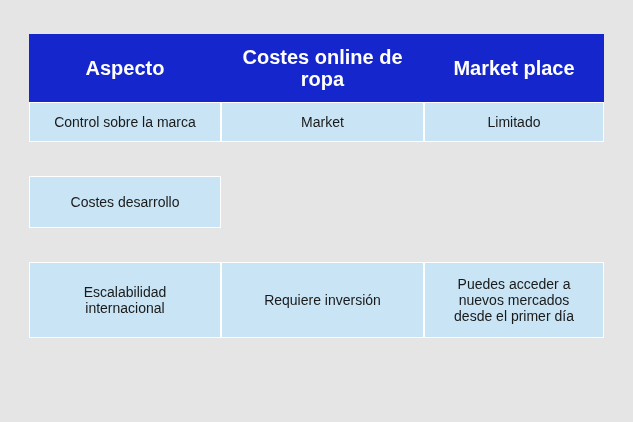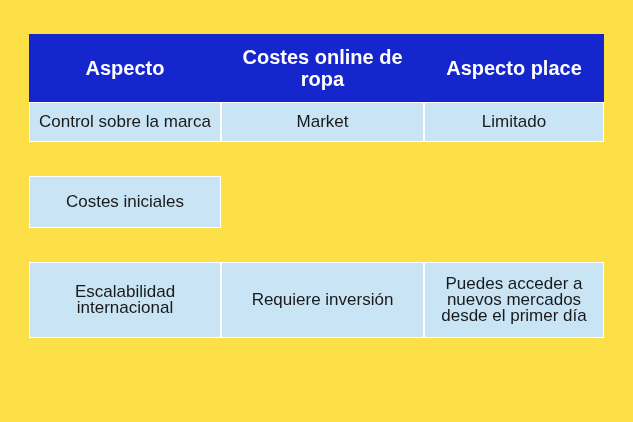--- a/index.html
+++ b/index.html
@@ -10,21 +10,21 @@
   body {
     width: 633px;
     height: 422px;
     font-family: "Liberation Sans", sans-serif;
     overflow: hidden;
   }
   #page {
     position: relative;
     width: 633px;
     height: 422px;
-    background: #fde047;
+    background: #e5e5e5;
   }
   .table-wrap {
     position: absolute;
     left: 29px;
     top: 34px;
     width: 575px;
   }
   .row {
     display: flex;
     width: 100%;
@@ -53,50 +53,50 @@
     color: #ffffff;
     font-weight: bold;
     font-size: 20px;
     line-height: 22px;
     height: 68px;
     border-color: #1526CC;
   }
   .row.body .cell {
     background: #C8E4F5;
     color: #1a1a1a;
-    font-size: 17px;
+    font-size: 14px;
     line-height: 16px;
     border-color: #ffffff;
   }
   .row.r0 .cell { height: 40px; }
   .row.r1 .cell { height: 52px; }
   .row.r2 .cell { height: 76px; }
 </style>
 </head>
 <body>
 
 <div id="page">
   <div class="table-wrap">
 
     <div class="row header">
       <div class="cell col-0">Aspecto</div>
       <div class="cell col-1">Costes online de ropa</div>
-      <div class="cell col-2">Aspecto place</div>
+      <div class="cell col-2">Market place</div>
     </div>
 
     <div class="row body r0">
       <div class="cell col-0">Control sobre la marca</div>
       <div class="cell col-1">Market</div>
       <div class="cell col-2">Limitado</div>
     </div>
 
     <div class="gap"></div>
 
     <div class="row body r1">
-      <div class="cell col-0">Costes iniciales</div>
+      <div class="cell col-0">Costes desarrollo</div>
     </div>
 
     <div class="gap"></div>
 
     <div class="row body r2">
       <div class="cell col-0">Escalabilidad<br>internacional</div>
       <div class="cell col-1">Requiere inversión</div>
       <div class="cell col-2">Puedes acceder a<br>nuevos mercados<br>desde el primer día</div>
     </div>
 

